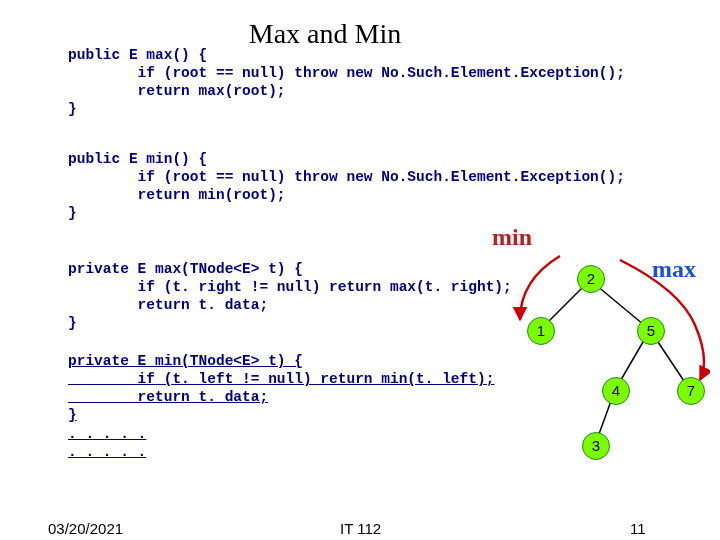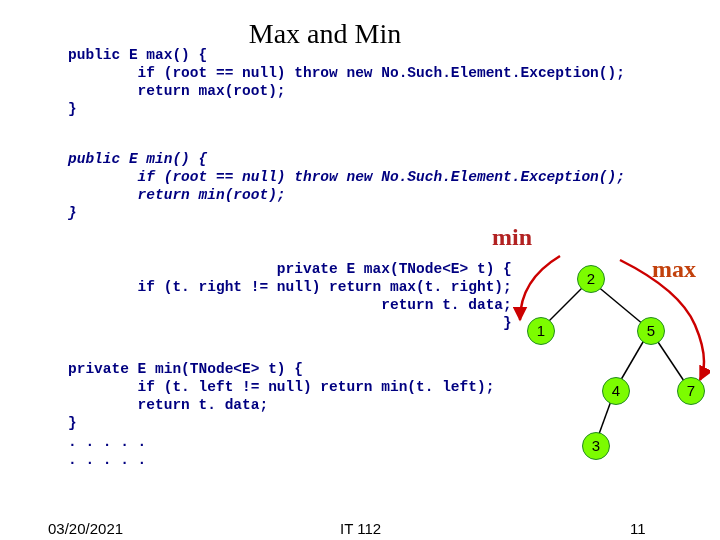--- a/index.html
+++ b/index.html
@@ -26,38 +26,38 @@
     left: 28px;
     font-family: "Courier New", monospace;
     font-weight: bold;
     font-size: 14.5px;
     line-height: 1.25;
     white-space: pre;
     color: #000080;
     margin-left: 40px;
   }
   .block1 { top: 46px; }
-  .block2 { top: 150px; font-style: italic; }
-  .block3 { top: 260px; text-align: right; }
-  .block4 { top: 360px; }
+  .block2 { top: 150px; }
+  .block3 { top: 260px; }
+  .block4 { top: 352px; text-decoration: underline; }
   .min-label {
     position: absolute;
     top: 224px;
     left: 492px;
     font-size: 24px;
     font-weight: bold;
     color: #b22222;
   }
   .max-label {
     position: absolute;
     top: 256px;
     left: 652px;
     font-size: 24px;
     font-weight: bold;
-    color: #c2410c;
+    color: #1d4ed8;
   }
   .tree {
     position: absolute;
     top: 250px;
     left: 500px;
     width: 210px;
     height: 230px;
   }
   .node {
     position: absolute;

